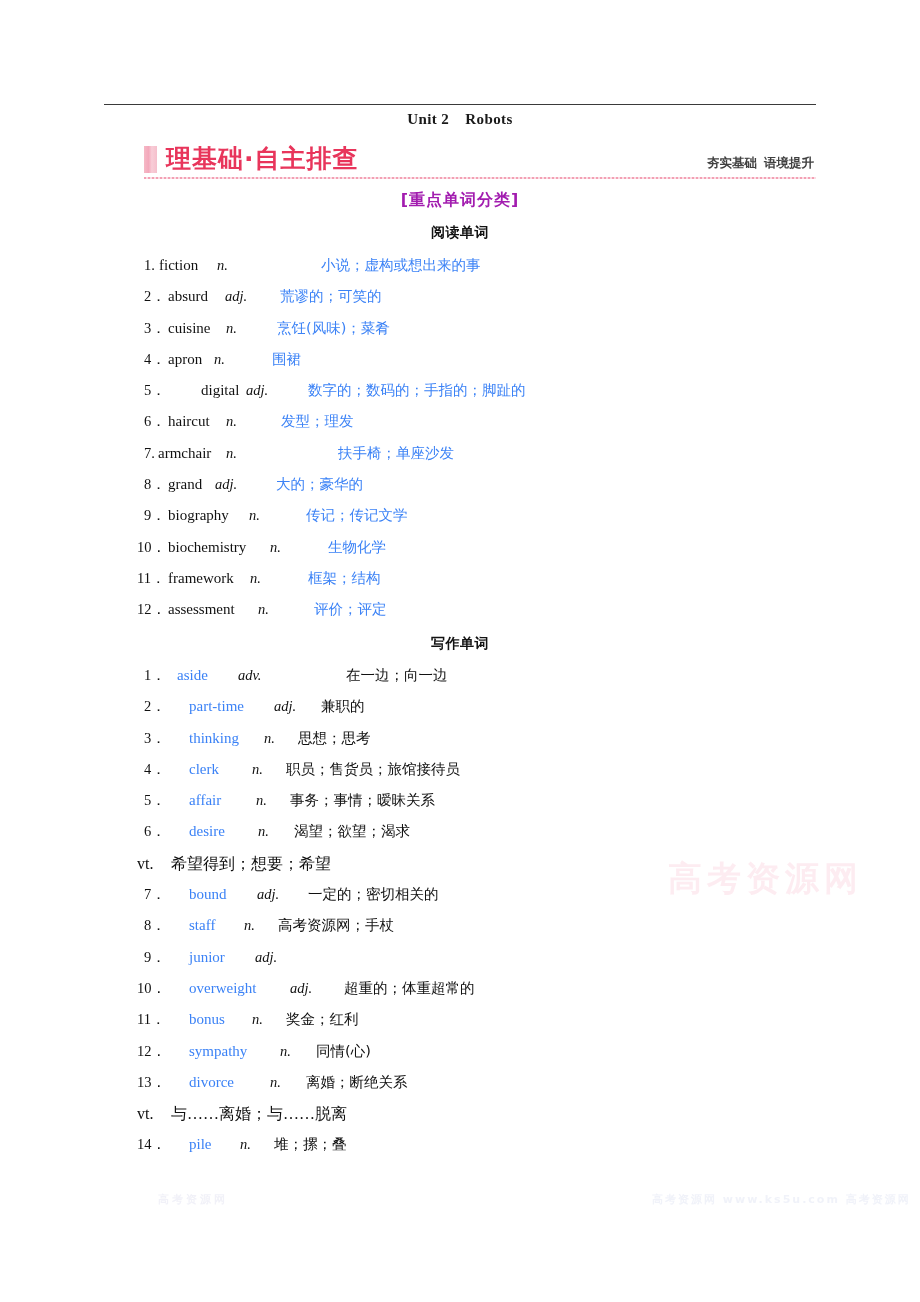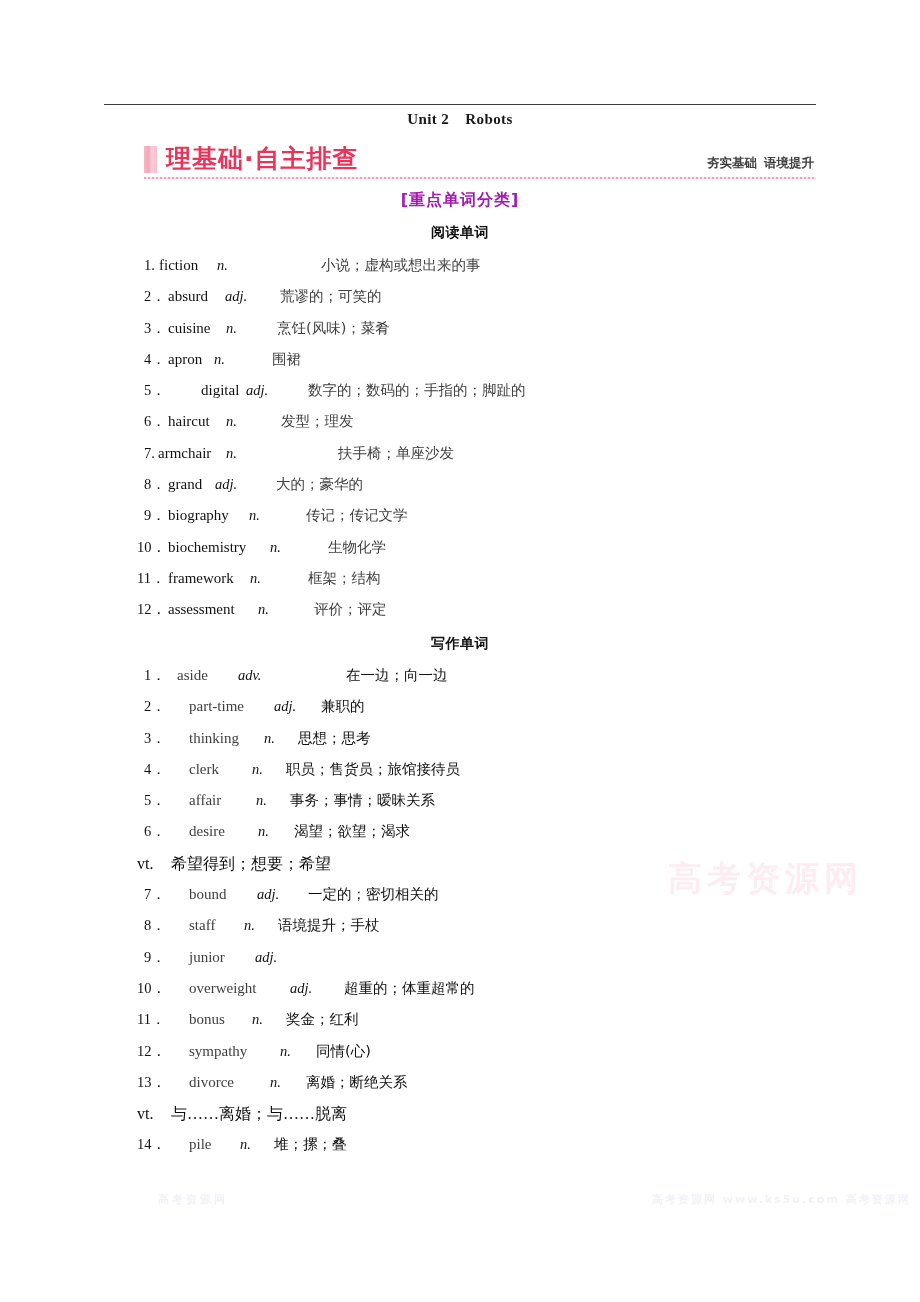--- a/index.html
+++ b/index.html
@@ -145,21 +145,21 @@
   }
   .word-row .pos {
     font-family: "Liberation Serif", "DejaVu Serif", serif;
     font-style: italic;
     font-size: 14.5px;
   }
   .word-row .def {
     font-family: "DejaVu Sans", "Liberation Sans", sans-serif;
     font-size: 14.5px;
   }
-  .red   { color: #404040; }
+  .red   { color: #3b82f6; }
   .black { color: #111111; }
 
   .cont-row {
     position: relative;
     height: 31.3px;
     line-height: 31.3px;
     white-space: nowrap;
   }
 
   
@@ -344,21 +344,21 @@
       <div class="word-row">
         <span class="num black" style="position: absolute; left: 40px;">7．</span>
         <span class="term red" style="position: absolute; left: 85px;">bound</span>
         <span class="pos black" style="position: absolute; left: 153px;">adj.</span>
         <span class="def black" style="position: absolute; left: 204px;">一定的；密切相关的</span>
       </div>
       <div class="word-row">
         <span class="num black" style="position: absolute; left: 40px;">8．</span>
         <span class="term red" style="position: absolute; left: 85px;">staff</span>
         <span class="pos black" style="position: absolute; left: 140px;">n.</span>
-        <span class="def black" style="position: absolute; left: 174px;">语境提升；手杖</span>
+        <span class="def black" style="position: absolute; left: 174px;">高考资源网；手杖</span>
       </div>
       <div class="word-row">
         <span class="num black" style="position: absolute; left: 40px;">9．</span>
         <span class="term red" style="position: absolute; left: 85px;">junior</span>
         <span class="pos black" style="position: absolute; left: 151px;">adj.</span>
       </div>
       <div class="word-row">
         <span class="num black" style="position: absolute; left: 33px;">10．</span>
         <span class="term red" style="position: absolute; left: 85px;">overweight</span>
         <span class="pos black" style="position: absolute; left: 186px;">adj.</span>

